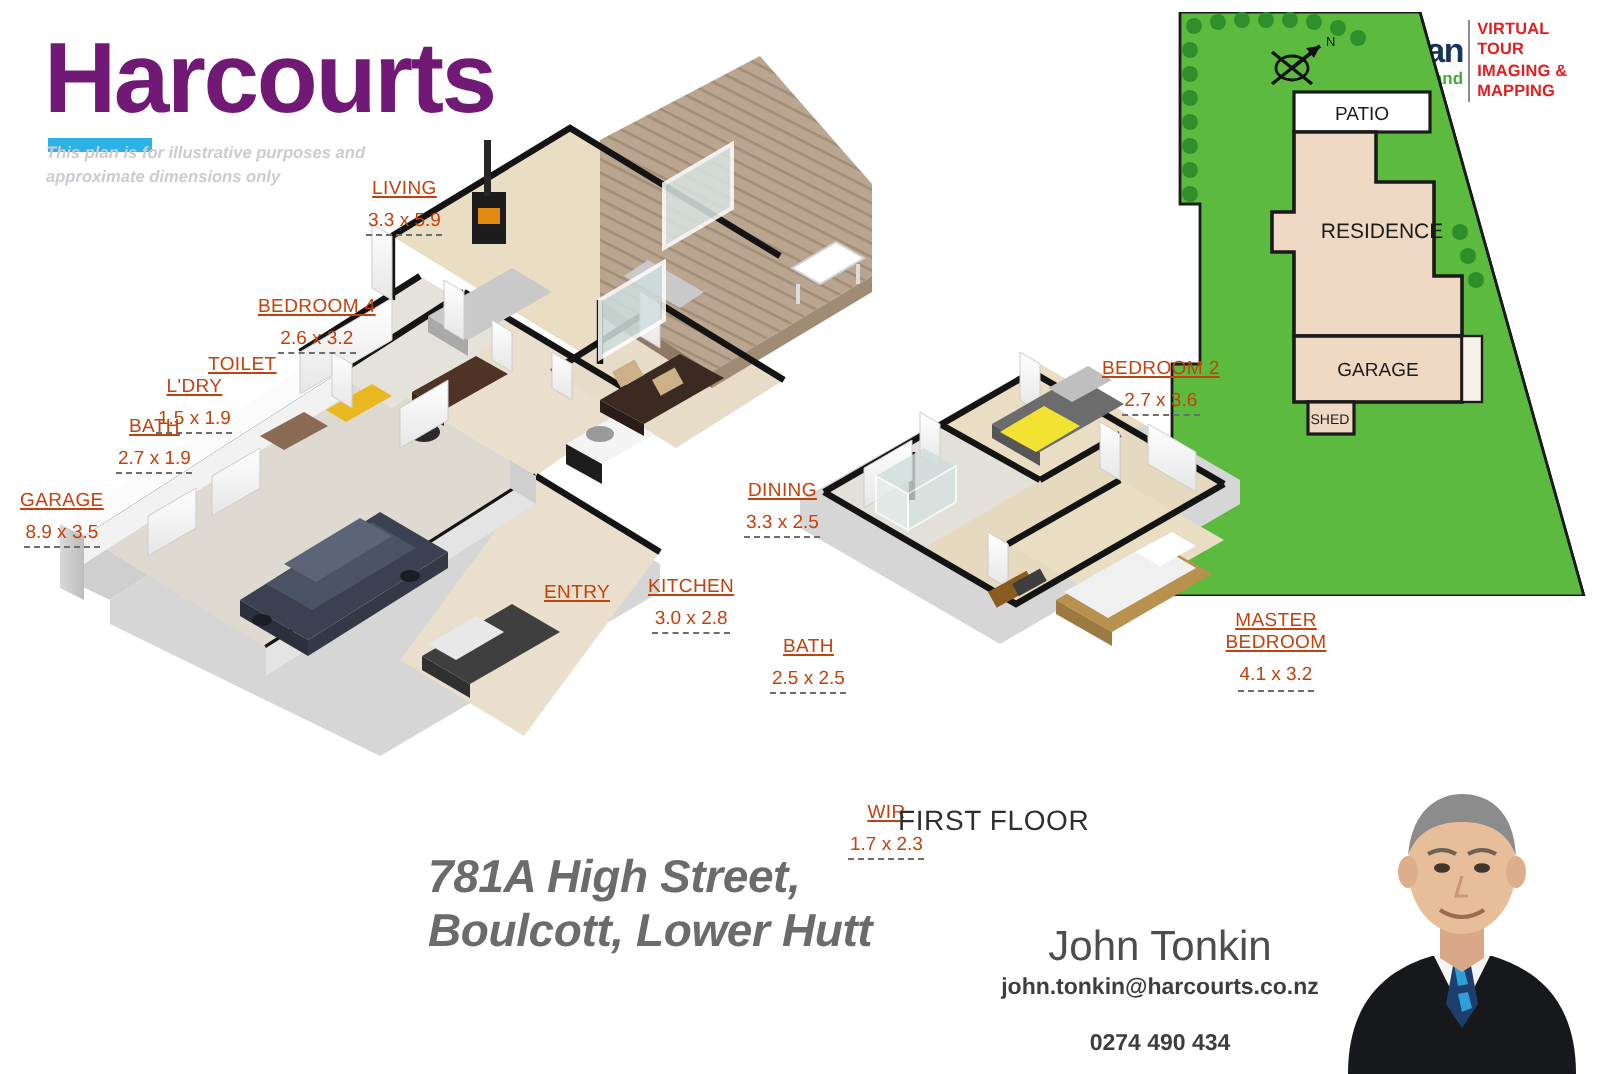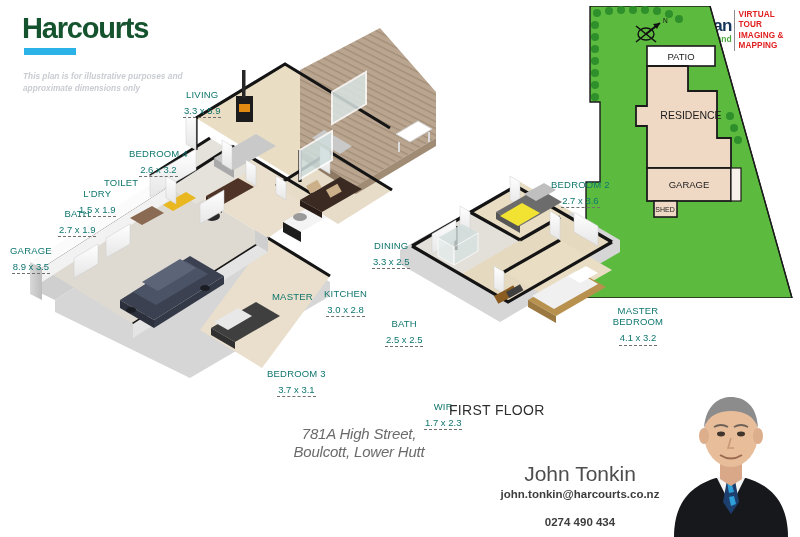--- a/index.html
+++ b/index.html
@@ -8,21 +8,21 @@
     background:#ffffff;
     font-family:"Liberation Sans", sans-serif;
     overflow:hidden;
     position:relative;
   }
   .page{position:absolute;inset:0;}
 
   
   .brand{position:absolute;left:22px;top:14px;}
   .brand-name{
-    font-size:29px;font-weight:bold;color:#14532d;
+    font-size:50px;font-weight:bold;color:#701a75;
     letter-spacing:-1.2px;line-height:1;
   }
   .brand-rule{width:52px;height:7px;background:#2bb3e8;margin-top:5px;margin-left:2px;}
   .disclaimer{
     position:absolute;left:23px;top:70px;width:190px;
     font-size:8.3px;font-style:italic;font-weight:bold;color:#c9ccd1;
     line-height:1.45;
   }
 
   
@@ -54,31 +54,31 @@
   
   .siteplan{position:absolute;left:578px;top:6px;width:218px;height:292px;}
   .siteplan svg{display:block;}
 
   
   .stage{position:absolute;left:0;top:0;width:660px;height:430px;}
   .stage svg{display:block;}
 
   
   .rlabel{
-    position:absolute;color:#0f766e;text-align:center;
-    line-height:1.18;white-space:nowrap;
+    position:absolute;color:#c2410c;text-align:center;
+    line-height:1.18;white-space:nowrap;text-decoration:underline;
   }
   .rname{font-size:9.5px;letter-spacing:0.2px;}
   .rdim{font-size:9.5px;border-bottom:1px dashed #6e6e6e;display:inline-block;padding:0 1px 1px;}
   .floor-tag{position:absolute;font-size:14px;color:#2f2f2f;letter-spacing:0.3px;}
 
   
   .address{
     position:absolute;left:214px;top:425px;width:290px;
-    text-align:center;font-size:15px;font-weight:normal;font-style:italic;
+    text-align:left;font-size:23px;font-weight:bold;font-style:italic;
     color:#6b6b6b;line-height:1.18;letter-spacing:-0.2px;
   }
   .agent{position:absolute;left:470px;top:462px;width:220px;text-align:center;}
   .agent-name{font-size:21px;color:#4d4d4d;line-height:1.1;}
   .agent-mail{font-size:11.5px;font-weight:bold;color:#3d3d3d;margin-top:3px;}
   .agent-phone{font-size:11.5px;font-weight:bold;color:#3d3d3d;margin-top:16px;}
   .agent-photo{position:absolute;left:662px;top:380px;width:138px;height:157px;overflow:hidden;}
 </style>
 </head>
 <body>
@@ -381,27 +381,23 @@
     <div class="rname">DINING</div>
     <div><span class="rdim">3.3 x 2.5</span></div>
   </div>
 
   <div class="rlabel" style="left:324px;top:288px;">
     <div class="rname">KITCHEN</div>
     <div><span class="rdim">3.0 x 2.8</span></div>
   </div>
 
   <div class="rlabel" style="left:272px;top:291px;">
-    <div class="rname">MASTER</div>
-  </div>
-
-  <div class="rlabel" style="left:267px;top:368px;">
-    <div class="rname">BEDROOM 3</div>
-    <div><span class="rdim">3.7 x 3.1</span></div>
-  </div>
+    <div class="rname">ENTRY</div>
+  </div>
+
 
   <div class="rlabel" style="left:551px;top:179px;">
     <div class="rname">BEDROOM 2</div>
     <div><span class="rdim">2.7 x 3.6</span></div>
   </div>
 
   <div class="rlabel" style="left:385px;top:318px;">
     <div class="rname">BATH</div>
     <div><span class="rdim">2.5 x 2.5</span></div>
   </div>

